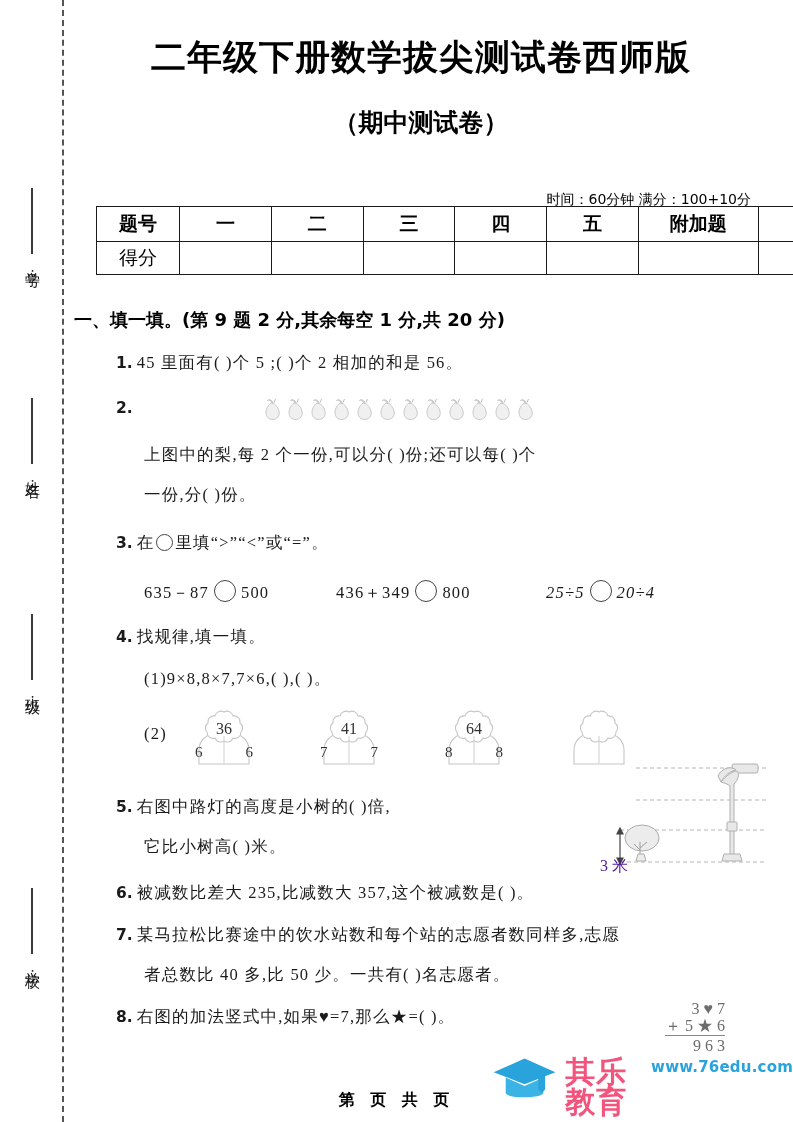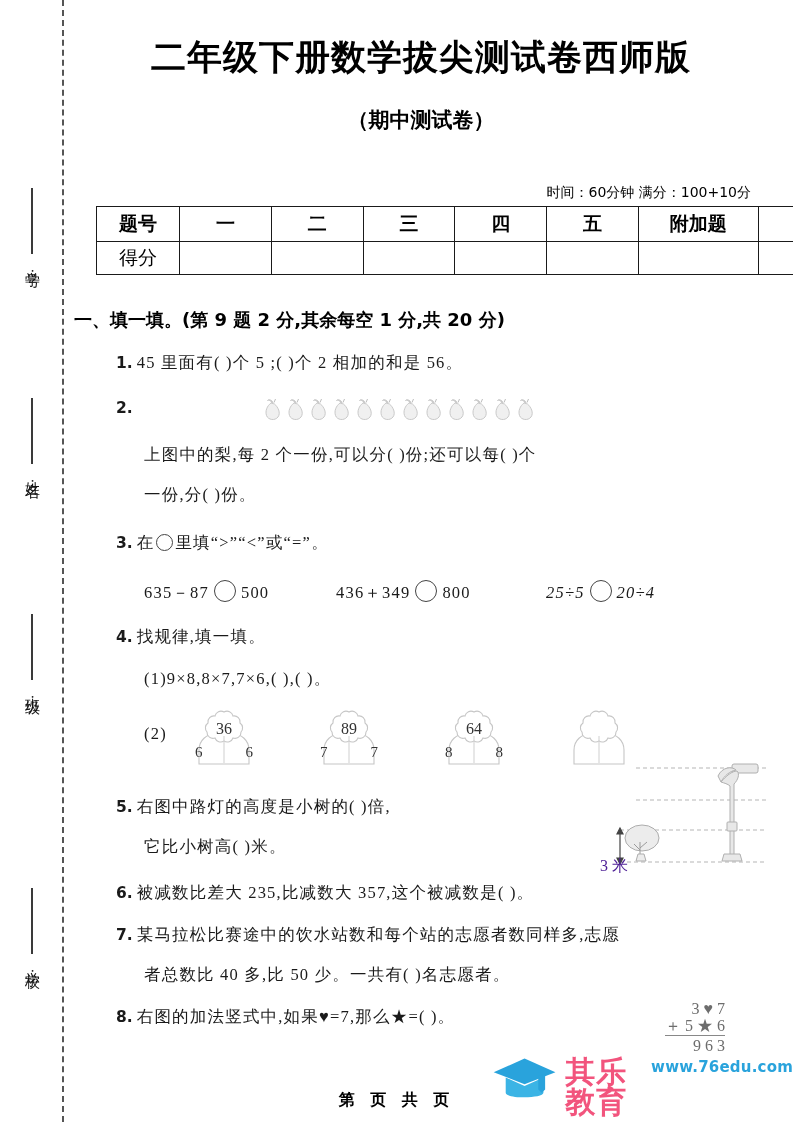--- a/index.html
+++ b/index.html
@@ -47,27 +47,27 @@
     font-weight:bold;
     font-size:35px;
     letter-spacing:1px;
     color:#000;
   }
   .title-sub{
     position:absolute;left:66px;top:106px;width:710px;
     text-align:center;
     font-family:"DejaVu Sans", sans-serif;
     font-weight:bold;
-    font-size:21px;
+    font-size:25px;
     color:#000;
   }
 
   
   .meta-line{
-    position:absolute;right:42px;top:184px;
+    position:absolute;right:42px;top:191px;
     font-family:"DejaVu Sans", sans-serif;
     font-size:14px;
     color:#000;
     white-space:nowrap;
   }
 
   
   .score-table{
     position:absolute;left:96px;top:206px;
     border-collapse:collapse;
@@ -389,21 +389,21 @@
     </div>
 
     <div class="flower-item">
       <svg width="78" height="62" viewBox="0 0 78 62">
         <g fill="none" stroke="#c6c6c6" stroke-width="1.1">
           <path d="M14 58 L14 44 C14 34 22 28 30 28 L48 28 C56 28 64 34 64 44 L64 58 Z"></path>
           <path d="M39 6 a6 6 0 0 1 9 4 a6 6 0 0 1 7 7 a6 6 0 0 1 1 9 a6 6 0 0 1-8 6 a6 6 0 0 1-9 3 a6 6 0 0 1-9-3 a6 6 0 0 1-8-6 a6 6 0 0 1 1-9 a6 6 0 0 1 7-7 a6 6 0 0 1 9-4 Z" fill="#ffffff"></path>
           <path d="M39 57 L39 30" stroke="#d4d4d4"></path>
         </g>
       </svg>
-      <div class="val">89</div>
+      <div class="val">41</div>
       <div class="lft">7</div>
       <div class="rgt">7</div>
     </div>
 
     <div class="flower-item">
       <svg width="78" height="62" viewBox="0 0 78 62">
         <g fill="none" stroke="#c6c6c6" stroke-width="1.1">
           <path d="M14 58 L14 44 C14 34 22 28 30 28 L48 28 C56 28 64 34 64 44 L64 58 Z"></path>
           <path d="M39 6 a6 6 0 0 1 9 4 a6 6 0 0 1 7 7 a6 6 0 0 1 1 9 a6 6 0 0 1-8 6 a6 6 0 0 1-9 3 a6 6 0 0 1-9-3 a6 6 0 0 1-8-6 a6 6 0 0 1 1-9 a6 6 0 0 1 7-7 a6 6 0 0 1 9-4 Z" fill="#ffffff"></path>
           <path d="M39 57 L39 30" stroke="#d4d4d4"></path>

